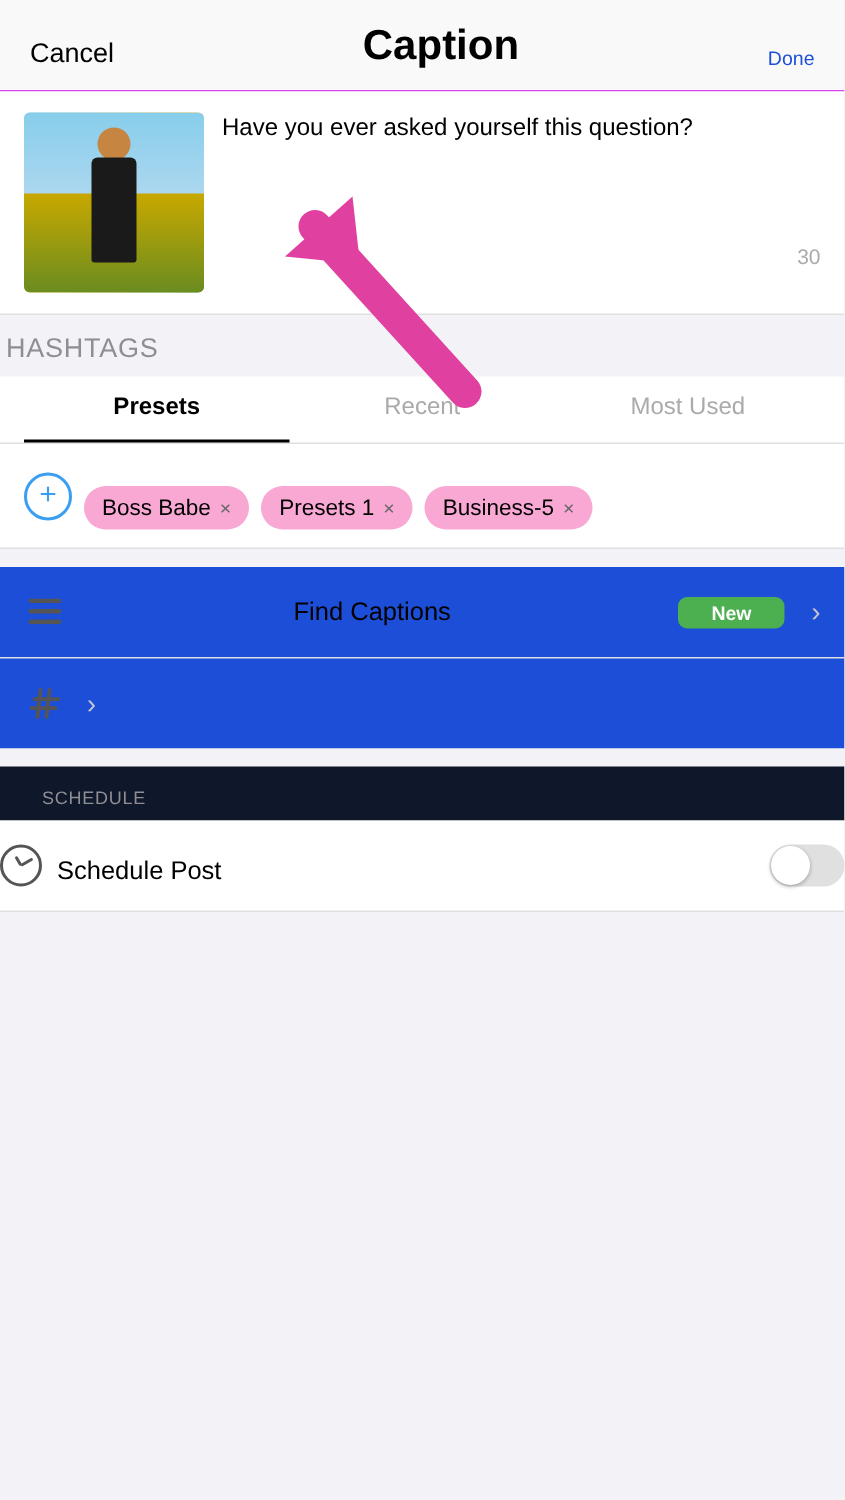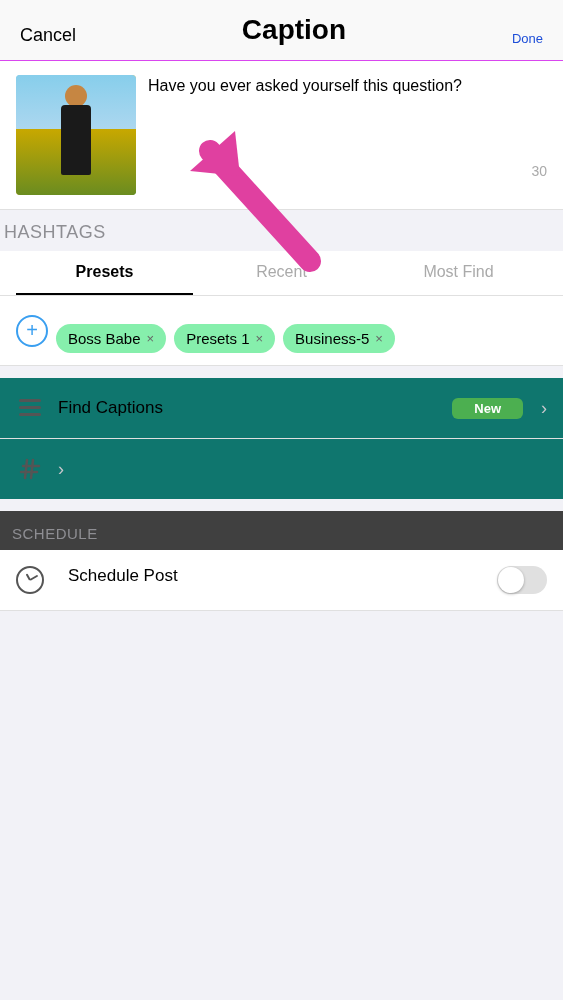--- a/index.html
+++ b/index.html
@@ -164,21 +164,21 @@
       flex-shrink: 0;
       cursor: pointer;
       color: #3a9ff0;
       font-size: 20px;
       font-weight: 300;
     }
     .chip {
       display: flex;
       align-items: center;
       gap: 6px;
-      background: #86efac;
+      background: #f9a8d4;
       border-radius: 16px;
       padding: 6px 12px;
       font-size: 15px;
       color: #000;
       white-space: nowrap;
       flex-shrink: 0;
       margin-top: 16px;
     }
     .chip-close {
       font-size: 13px;
@@ -187,21 +187,22 @@
     }
 
     
     .section-divider {
       height: 12px;
       background: #f2f2f7;
     }
 
     
     .list-section {
-      background: #0f766e;
+      background: #1d4ed8;
+      text-align: center;
     }
     .list-item {
       display: flex;
       align-items: center;
       padding: 16px 16px;
       border-bottom: 1px solid #e0e0e0;
       cursor: pointer;
       gap: 14px;
     }
     .list-item:last-child {
@@ -231,34 +232,34 @@
       border-radius: 6px;
       margin-right: 4px;
     }
     .chevron {
       font-size: 18px;
       color: #c7c7cc;
     }
 
     
     .schedule-label {
-      font-size: 15px;
+      font-size: 12px;
       color: #8e8e93;
       font-weight: 500;
       letter-spacing: 0.5px;
-      padding: 14px 12px 8px;
-      background: #404040;
+      padding: 14px 28px 8px;
+      background: #0f172a;
     }
     .schedule-item {
       display: flex;
-      align-items: flex-start;
-      padding: 16px 16px;
+      align-items: flex-end;
+      padding: 16px 0;
       background: #fff;
       border-bottom: 1px solid #e0e0e0;
-      gap: 24px;
+      gap: 10px;
     }
     .clock-icon {
       width: 28px;
       height: 28px;
       border: 2px solid #555;
       border-radius: 50%;
       display: flex;
       align-items: center;
       justify-content: center;
       flex-shrink: 0;
@@ -348,21 +349,21 @@
       <polygon points="10,50 55,10 60,55" fill="#e040a0"></polygon>
     </svg>
   </div>
 </div>
 
 <div class="section-label">HASHTAGS</div>
 
 <div class="tabs">
   <div class="tab active">Presets</div>
   <div class="tab">Recent</div>
-  <div class="tab">Most Find</div>
+  <div class="tab">Most Used</div>
 </div>
 
 <div class="chips-row">
   <div class="add-btn">+</div>
   <div class="chip">
     <span>Boss Babe</span>
     <span class="chip-close">×</span>
   </div>
   <div class="chip">
     <span>Presets 1</span>

